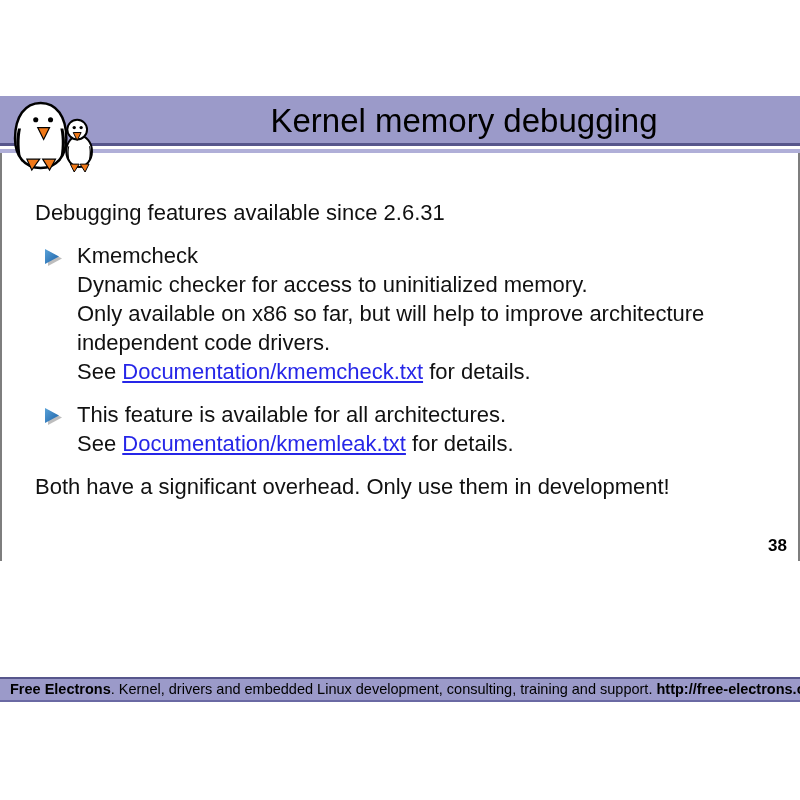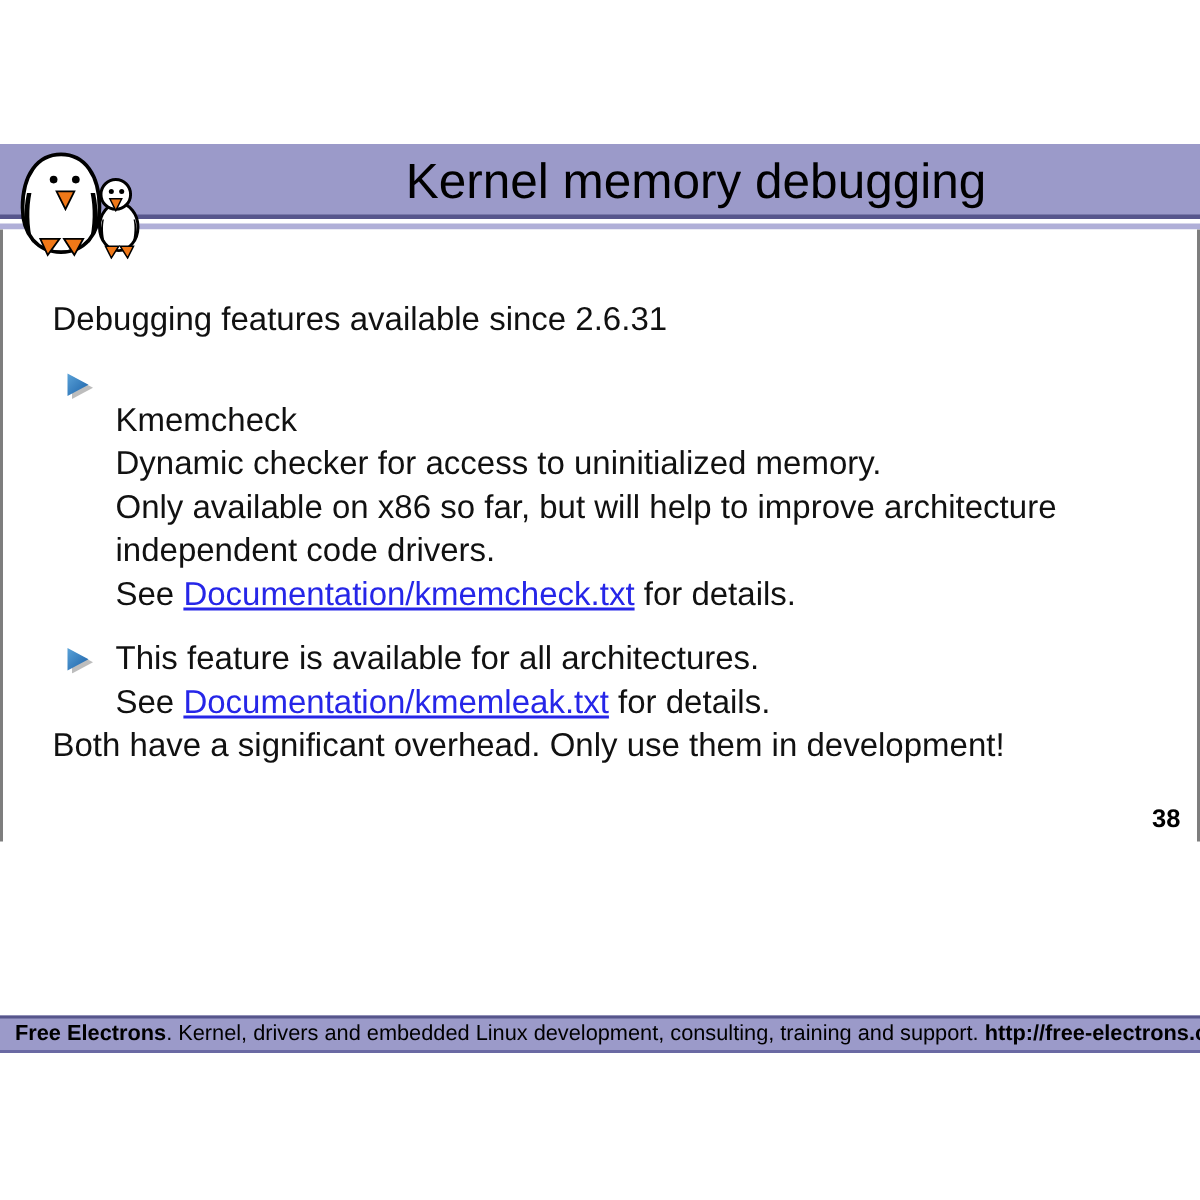--- a/index.html
+++ b/index.html
@@ -50,28 +50,28 @@
     border-left:2px solid var(--side-border);
     border-right:2px solid var(--side-border);
   }
   .body-text { padding:45px 0 0 33px; }
   .intro-line, .note-line {
     font-size:22px; line-height:29px; color:var(--text-black);
   }
   .bullet-item { display:flex; align-items:flex-start; margin-top:14px; }
   .bullet-icon { flex:0 0 20px; margin:7px 13px 0 9px; width:20px; height:18px; }
   .bullet-text { font-size:22px; line-height:29px; }
-  .bullet-heading { color:var(--heading-navy);margin-top:24px; }
+  .bullet-heading { color:var(--heading-navy); }
   .bullet-line { display:block; color:var(--text-black); }
   .doc-link {
     color:var(--link-blue);
     cursor:pointer;
     text-align:right;
   }
-  .note-line { }
+  .note-line { margin-top:14px; }
 
   .page-number {
     position:absolute; right:11px; bottom:5px;
     font-size:17px; font-weight:bold; color:#000000;
   }
 
   .footer-bar {
     position:absolute; left:0; top:677px; width:800px; height:25px;
     background:var(--bar-lavender);
     border-top:2px solid var(--bar-border);

